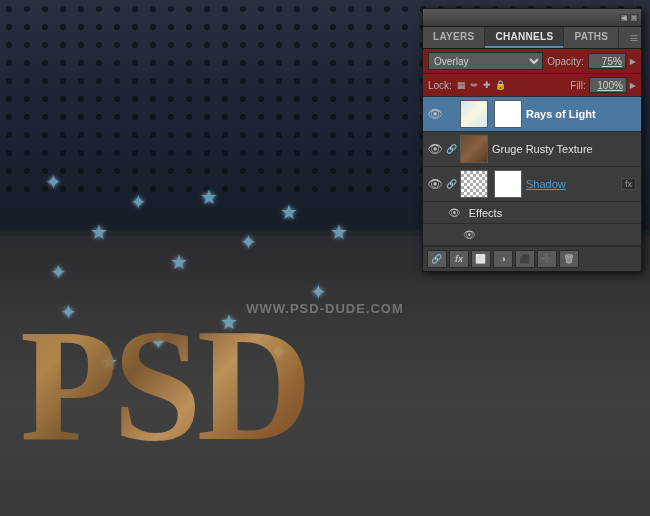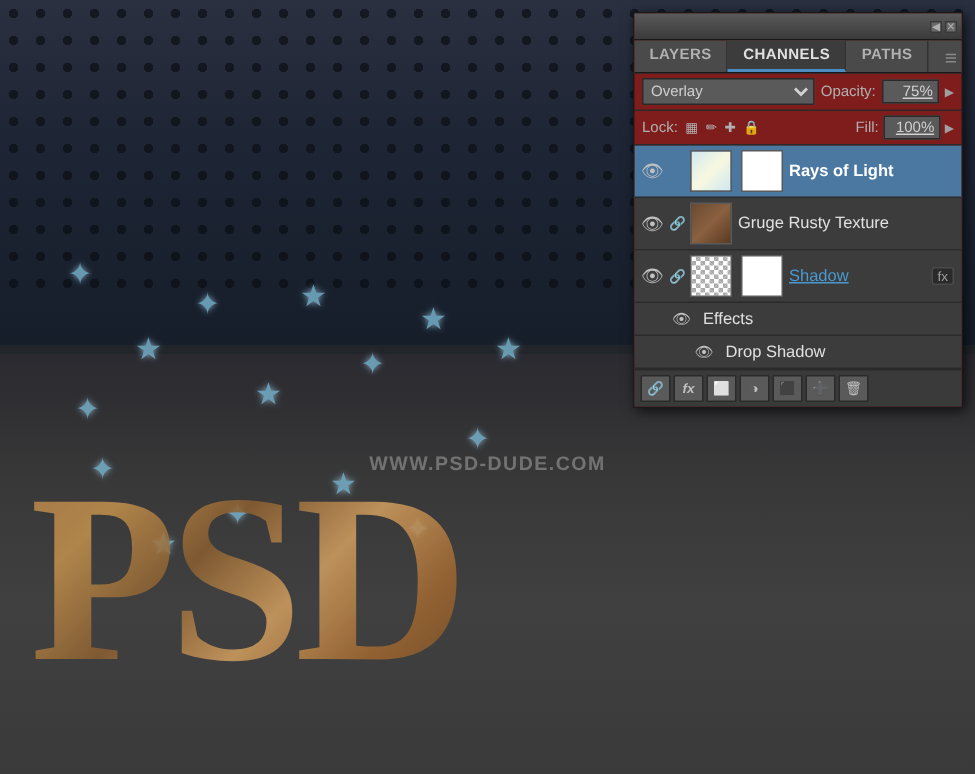--- a/index.html
+++ b/index.html
@@ -459,21 +459,20 @@
       <span class="ps-fx-badge">fx</span>
     </div>
 
     <div class="ps-layer sub">
       <span style="font-size:10px; margin-right:4px;">👁</span>
       <span class="ps-layer-name">Effects</span>
     </div>
 
     <div class="ps-layer sub-indent">
       <span style="font-size:10px; margin-right:4px;">👁</span>
-      <span class="ps-layer-name">Drop Shadow</span>
     </div>
 
   </div>
 
   <div class="ps-toolbar">
     <div class="ps-tool-btn">🔗</div>
     <div class="ps-tool-btn" style="font-style:italic; font-weight:bold;">fx</div>
     <div class="ps-tool-btn">⬜</div>
     <div class="ps-tool-btn">◑</div>
     <div class="ps-tool-btn">⬛</div>

